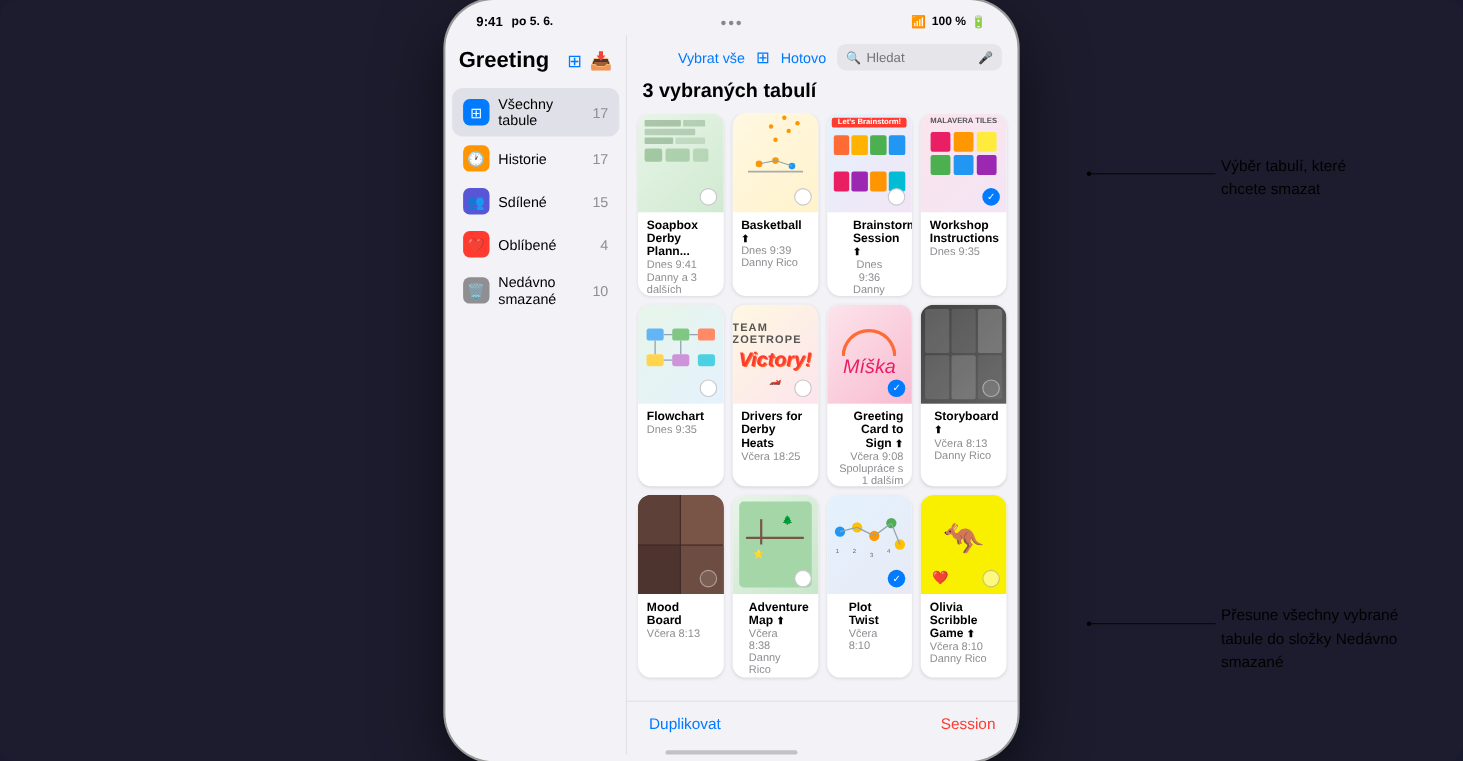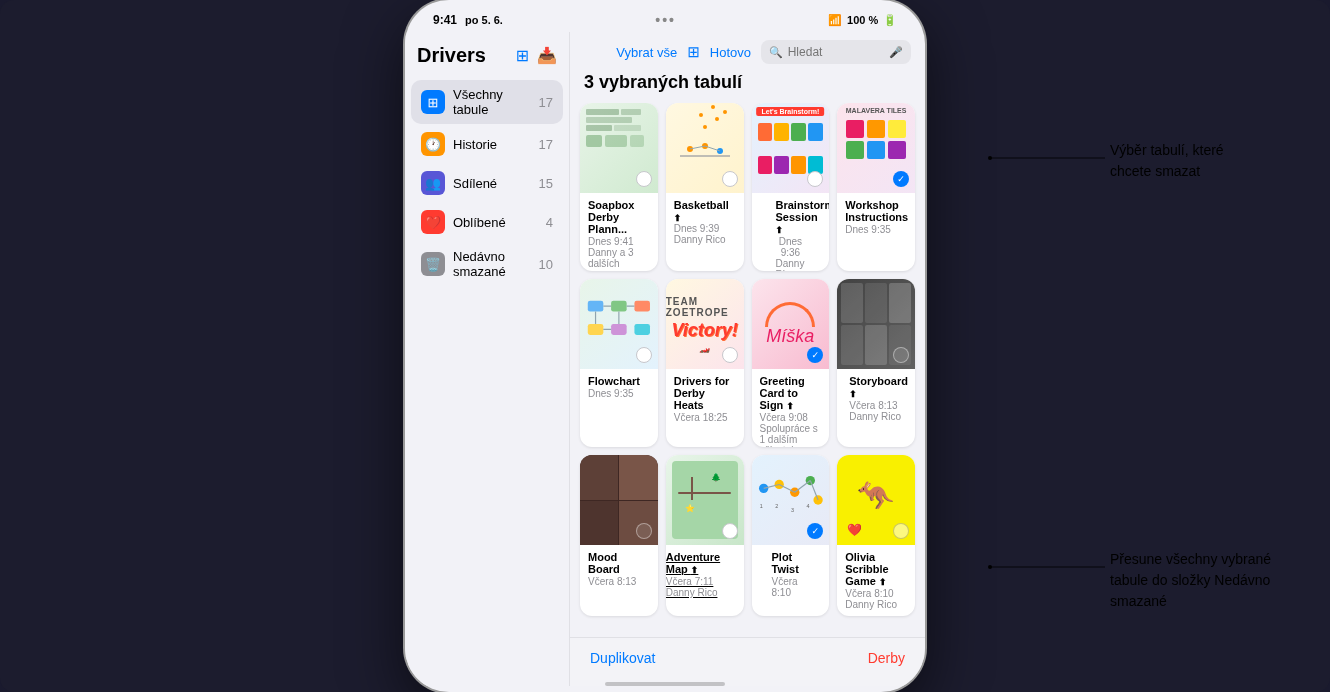--- a/index.html
+++ b/index.html
@@ -30,21 +30,21 @@
         <span style="color:#000; font-size:11px;">100 %</span>
         <span style="font-size:11px;">🔋</span>
       </div>
     </div>
 
     <div style="display:flex; height:calc(100% - 38px); position:relative;">
 
       <div style="width:165px; background:#f2f2f7; padding:8px 0; border-right:1px solid #e0e0e5; flex-shrink:0;">
 
         <div style="display:flex; justify-content:space-between; align-items:center; padding:4px 12px 12px;">
-          <span style="font-size:20px; font-weight:700; color:#000;">Drivers</span>
+          <span style="font-size:20px; font-weight:700; color:#000;">Greeting</span>
           <div style="display:flex; gap:8px;">
             <span style="color:#007aff; font-size:16px; cursor:pointer;">⊞</span>
             <span style="color:#007aff; font-size:16px; cursor:pointer;">📥</span>
           </div>
         </div>
 
         <div style="display:flex; align-items:center; padding:7px 10px; border-radius:10px; margin:1px 6px; background:#e0e0e8; gap:8px; cursor:pointer;">
           <div style="width:24px; height:24px; border-radius:6px; background:#007aff; color:white; display:flex; align-items:center; justify-content:center; font-size:13px; flex-shrink:0;">⊞</div>
           <span style="flex:1; font-size:13px; color:#000;">Všechny tabule</span>
           <span style="font-size:13px; color:#8e8e93;">17</span>
@@ -227,21 +227,21 @@
           <div style="background:white; border-radius:12px; overflow:hidden; cursor:pointer; position:relative; box-shadow:0 1px 3px rgba(0,0,0,0.1);">
             <div style="width:100%; height:90px; background:linear-gradient(135deg,#fce4ec,#f8bbd0); position:relative; overflow:hidden;">
               <div style="display:flex; flex-direction:column; align-items:center; justify-content:center; height:100%; gap:4px; position:relative;">
                 <div style="width:50px; height:25px; border-radius:25px 25px 0 0; border:3px solid #ff6b35; border-bottom:none; position:relative;"></div>
                 <div style="font-size:18px; font-style:italic; color:#e91e63; font-weight:300; margin-top:-5px;">Míška</div>
               </div>
               <div style="position:absolute; bottom:6px; right:6px; width:16px; height:16px; border-radius:50%; background:#007aff; display:flex; align-items:center; justify-content:center;">
                 <span style="color:white; font-size:9px; line-height:1;">✓</span>
               </div>
             </div>
-            <div style="padding:6px 8px;">
+            <div style="padding:6px 8px;text-align:right;">
               <div style="font-size:11px; font-weight:600; color:#000; margin-bottom:1px;">Greeting Card to Sign <span style="font-size:9px;">⬆</span></div>
               <div style="font-size:10px; color:#8e8e93;">Včera 9:08</div>
               <div style="font-size:10px; color:#8e8e93;">Spolupráce s 1 dalším uživatelem</div>
             </div>
           </div>
 
           <div style="background:white; border-radius:12px; overflow:hidden; cursor:pointer; position:relative; box-shadow:0 1px 3px rgba(0,0,0,0.1);">
             <div style="width:100%; height:90px; background:linear-gradient(135deg,#424242,#616161); position:relative; overflow:hidden;">
               <div style="padding:4px; display:grid; grid-template-columns:repeat(3,1fr); gap:2px; height:100%;">
                 <div style="background:rgba(255,255,255,0.15); border-radius:2px;"></div>
@@ -281,23 +281,23 @@
               <div style="padding:6px; width:100%; height:100%; position:relative;">
                 <div style="width:100%; height:100%; background:#a5d6a7; border-radius:4px; position:relative; overflow:hidden;">
                   <div style="position:absolute; top:40%; left:10%; width:80%; height:2px; background:#795548; border-radius:2px;"></div>
                   <div style="position:absolute; top:20%; left:30%; width:2px; height:30%; background:#795548;"></div>
                   <div style="position:absolute; top:15%; left:60%; font-size:8px;">🌲</div>
                   <div style="position:absolute; top:55%; left:20%; font-size:8px;">⭐</div>
                 </div>
               </div>
               <div style="position:absolute; bottom:6px; right:6px; width:16px; height:16px; border-radius:50%; border:1.5px solid #c7c7cc; background:white;"></div>
             </div>
-            <div style="padding:6px 0;text-decoration:underline;">
+            <div style="padding:6px 15px;">
               <div style="font-size:11px; font-weight:600; color:#000; margin-bottom:1px;">Adventure Map <span style="font-size:9px;">⬆</span></div>
-              <div style="font-size:10px; color:#8e8e93;">Včera 7:11</div>
+              <div style="font-size:10px; color:#8e8e93;">Včera 8:38</div>
               <div style="font-size:10px; color:#8e8e93;">Danny Rico</div>
             </div>
           </div>
 
           <div style="background:white; border-radius:12px; overflow:hidden; cursor:pointer; position:relative; box-shadow:0 1px 3px rgba(0,0,0,0.1);">
             <div style="width:100%; height:90px; background:linear-gradient(135deg,#e3f2fd,#e8eaf6); position:relative; overflow:hidden;">
               <svg width="100%" height="100%" viewBox="0 0 100 70">
                 <circle cx="15" cy="20" r="6" fill="#2196f3"></circle>
                 <circle cx="35" cy="15" r="6" fill="#ffc107"></circle>
                 <circle cx="55" cy="25" r="6" fill="#ff9800"></circle>
@@ -334,21 +334,21 @@
               <div style="font-size:11px; font-weight:600; color:#000; margin-bottom:1px;">Olivia Scribble Game <span style="font-size:9px;">⬆</span></div>
               <div style="font-size:10px; color:#8e8e93;">Včera 8:10</div>
               <div style="font-size:10px; color:#8e8e93;">Danny Rico</div>
             </div>
           </div>
 
         </div>
 
         <div style="position:absolute; bottom:0; left:0; right:0; display:flex; justify-content:space-between; align-items:center; padding:12px 20px 20px; background:rgba(242,242,247,0.95); border-top:1px solid #e0e0e5;">
           <button style="color:#007aff; font-size:14px; background:none; border:none; cursor:pointer; font-family:inherit;">Duplikovat</button>
-          <button style="color:#ff3b30; font-size:14px; background:none; border:none; cursor:pointer; font-family:inherit;">Derby</button>
+          <button style="color:#ff3b30; font-size:14px; background:none; border:none; cursor:pointer; font-family:inherit;">Session</button>
         </div>
 
       </div>
     </div>
 
     <div style="position:absolute; bottom:6px; left:50%; transform:translateX(-50%); width:120px; height:4px; background:#000; border-radius:2px; opacity:0.2;"></div>
   </div>
 
   <div style="position:absolute; right:40px; top:140px; width:180px;">
     <div style="font-size:14px; color:#000; line-height:1.5;">

